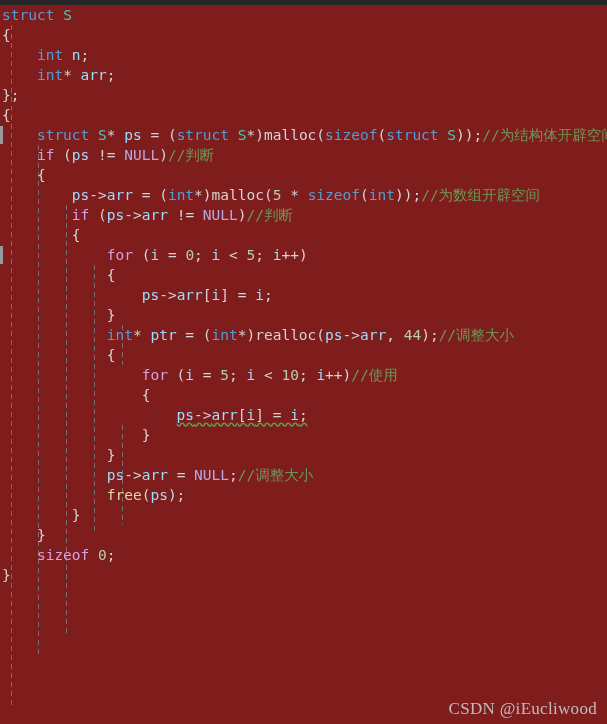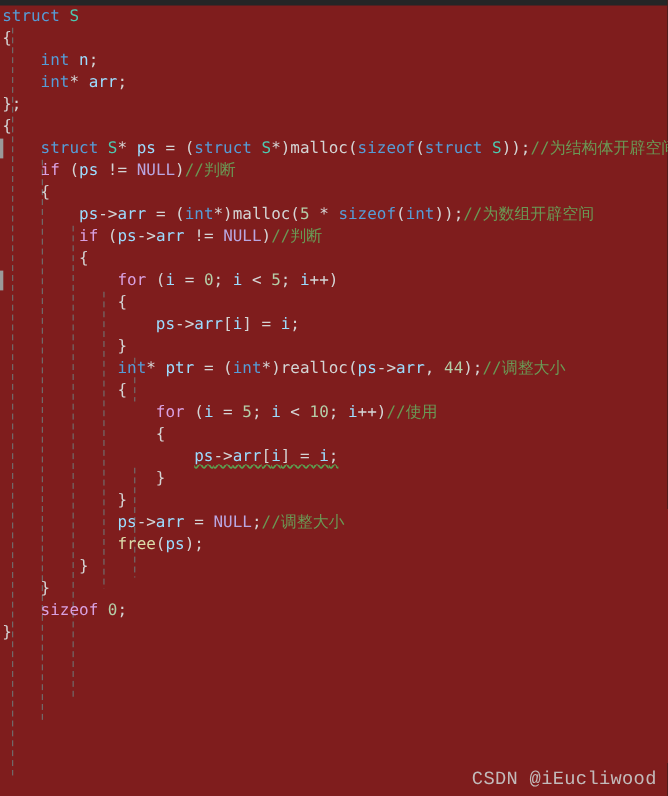--- a/index.html
+++ b/index.html
@@ -100,21 +100,21 @@
     text-decoration: underline wavy #5aa050;
     text-decoration-skip-ink: none;
     text-underline-offset: 2px;
   }
 
   
   .watermark {
     position: absolute;
     right: 10px;
     bottom: 5px;
-    font-family: Liberation Mono, monospace;
+    font-family: Liberation Serif, serif;
     font-size: 17px;
     color: #c8c8c8;
     letter-spacing: 0.3px;
     opacity: 0.92;
   }
 </style>
 </head>
 <body>
 
 <div id="editor-root">

